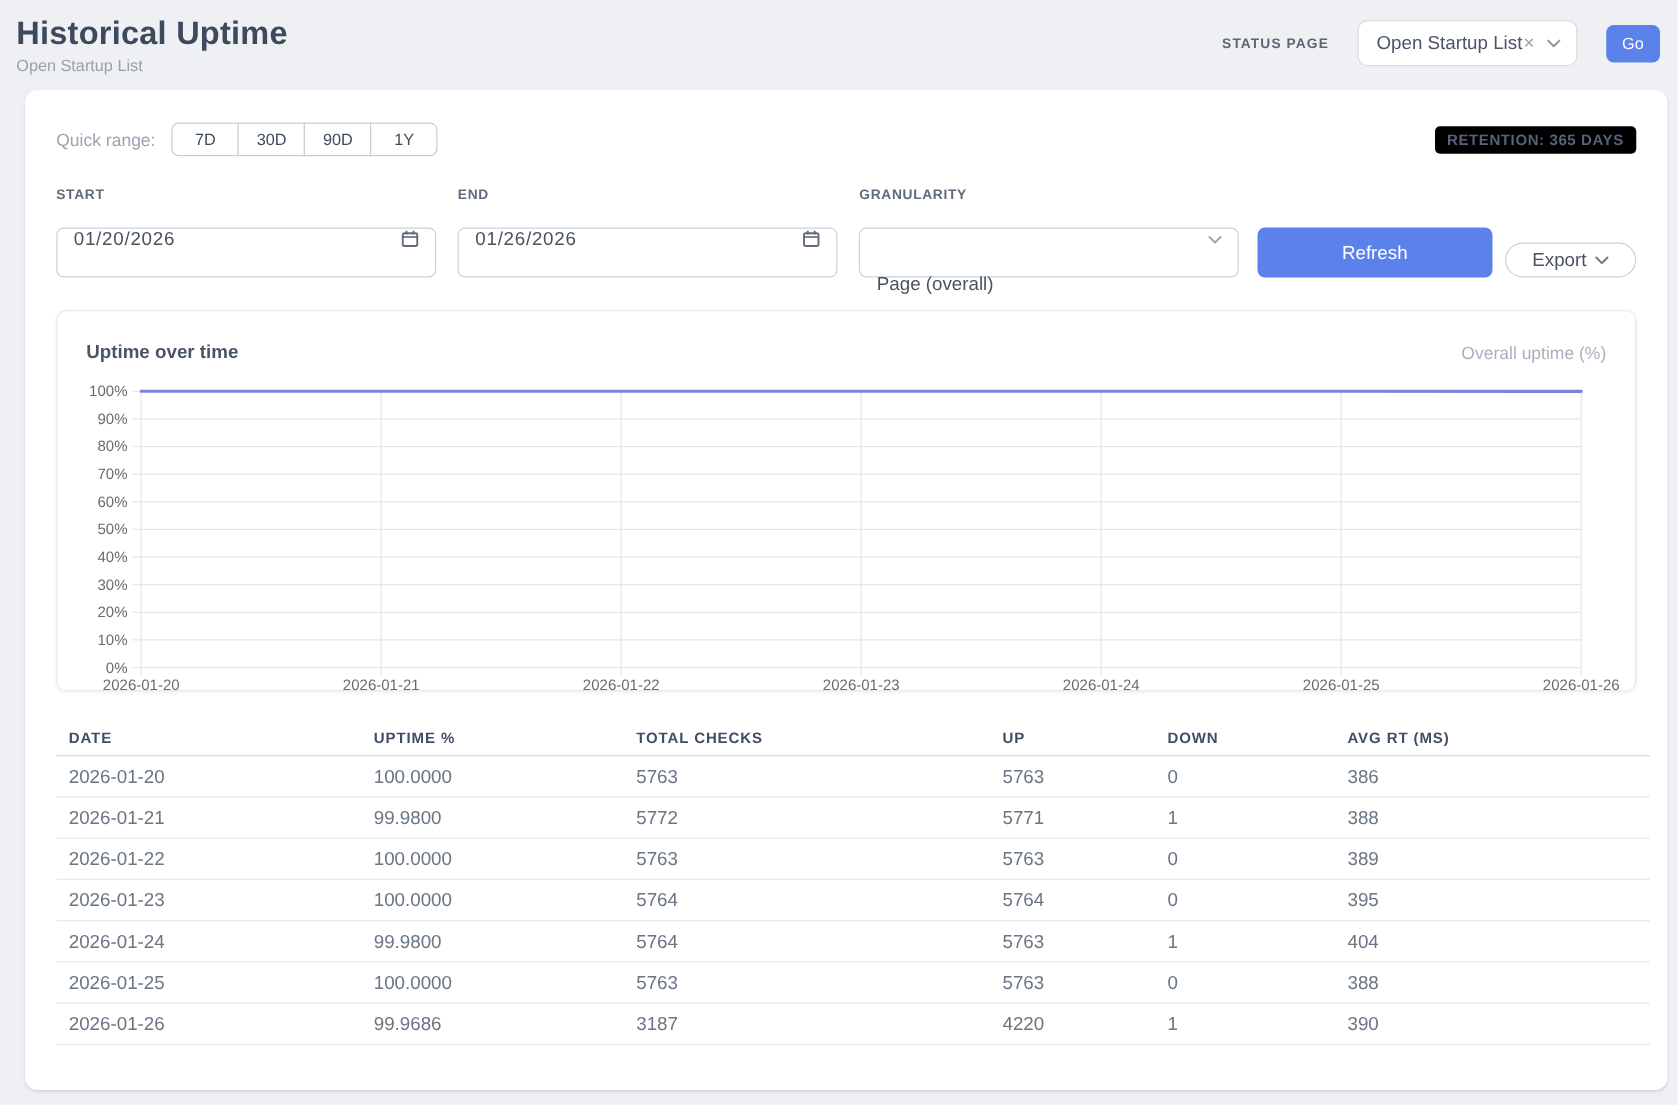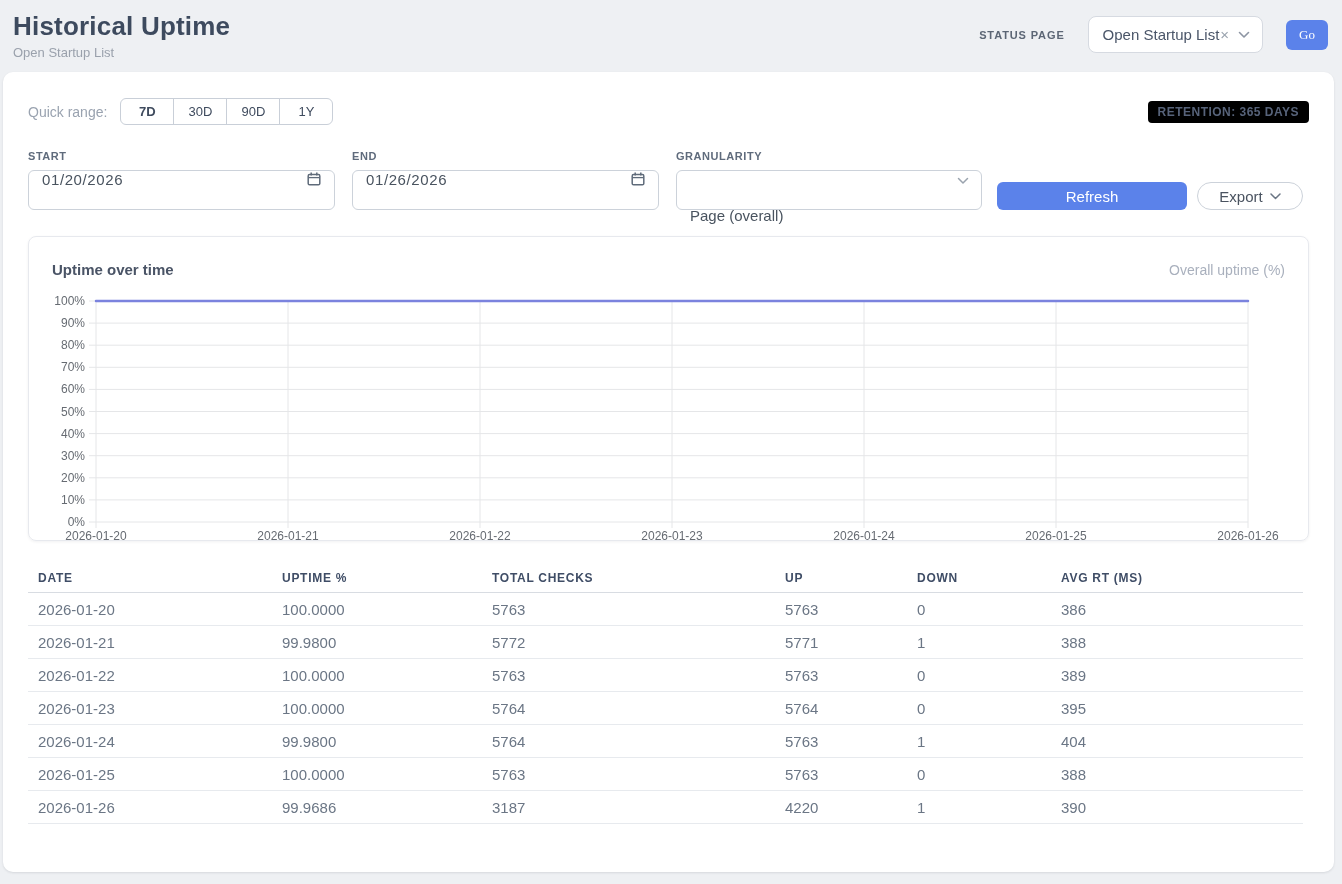--- a/index.html
+++ b/index.html
@@ -19,57 +19,57 @@
   .status-page-label { font-size:11px; font-weight:600; color:#5c6675; letter-spacing:.08em; }
   .page-select {
     display:flex; align-items:center; height:37px; background:#fff;
     border:1px solid #d6dae1; border-radius:8px; padding:0 12px 0 14px; cursor:pointer;
   }
   .page-select .val { font-size:15px; color:#4a5568; }
   .page-select .clear { font-size:15px; color:#9aa3ae; margin-left:1px; cursor:pointer; }
   .page-select .chev { margin-left:9px; display:flex; }
   .go-btn {
     height:30px; padding:0 13px; border:none; border-radius:6px;
-    background:#5b82ea; color:#fff; font-size:13px; font-family:Liberation Serif, serif; cursor:pointer;
+    background:#5b82ea; color:#fff; font-size:13px; font-family:Liberation Sans, sans-serif; cursor:pointer;
   }
   
   .main-card {
-    position:absolute; left:3px; right:8px; top:72px; height:800px;
+    position:absolute; left:20px; right:8px; top:72px; height:800px;
     background:#fff; border-radius:10px;
     box-shadow:0 1px 3px rgba(16,24,40,.07), 0 1px 2px rgba(16,24,40,.04);
     padding:26px 25px 20px;
   }
   
   .row-quick { display:flex; align-items:center; justify-content:space-between; }
   .quick-left { display:flex; align-items:center; }
   .quick-label { font-size:14px; color:#9aa3b0; margin-right:13px; }
   .range-group { display:flex; }
   .range-btn {
     background:#fff; border:1px solid #c9cfd8; color:#3f4b5e;
     font-size:13px; font-family:inherit; padding:5px 0; width:54px; text-align:center;
     margin-left:-1px; cursor:pointer; position:relative;
   }
-  .range-btn:first-child { border-radius:6px 0 0 6px; margin-left:0;font-weight:bold; }
+  .range-btn:first-child { border-radius:6px 0 0 6px; margin-left:0; }
   .range-btn:last-child { border-radius:0 6px 6px 0; }
   .retention-badge {
     background:#000000; color:#57637a; border-radius:4px;
     font-size:12px; font-weight:700; letter-spacing:.04em; padding:4px 10px;
   }
   
   .row-controls { display:flex; margin-top:25px; align-items:flex-end; }
   .field { width:307px; margin-right:17px; }
-  .field-label { font-size:11px; font-weight:600; color:#5f6b7c; letter-spacing:.05em; margin-bottom:8px; }
+  .field-label { font-size:11px; font-weight:600; color:#5f6b7c; letter-spacing:.05em; margin-bottom:20px; }
   .field-box {
     height:40px; border:1px solid #ccd2da; border-radius:6px; background:#fff;
     display:flex; align-items:flex-start; justify-content:space-between; padding:0 12px 0 13px;
     cursor:pointer;
   }
   .field-box .val { font-size:15px; color:#49535f; letter-spacing:.04em; }
   .refresh-btn {
-    width:190px; height:28px; margin-left:15px; border:none; border-radius:6px;
+    width:190px; height:40px; margin-left:15px; border:none; border-radius:6px;
     background:#5b82ea; color:#fff; font-size:15px; font-family:inherit; cursor:pointer;
   }
   .export-btn {
     width:106px; height:28px; margin-left:10px; border:1px solid #ccd2da; border-radius:16px;
     background:#fff; color:#4a5360; font-size:15px; font-family:inherit; cursor:pointer;
     display:flex; align-items:center; justify-content:center; gap:7px;
   }
   
   .chart-card {
     margin-top:26px; border:1px solid #e7e9ee; border-radius:8px;

